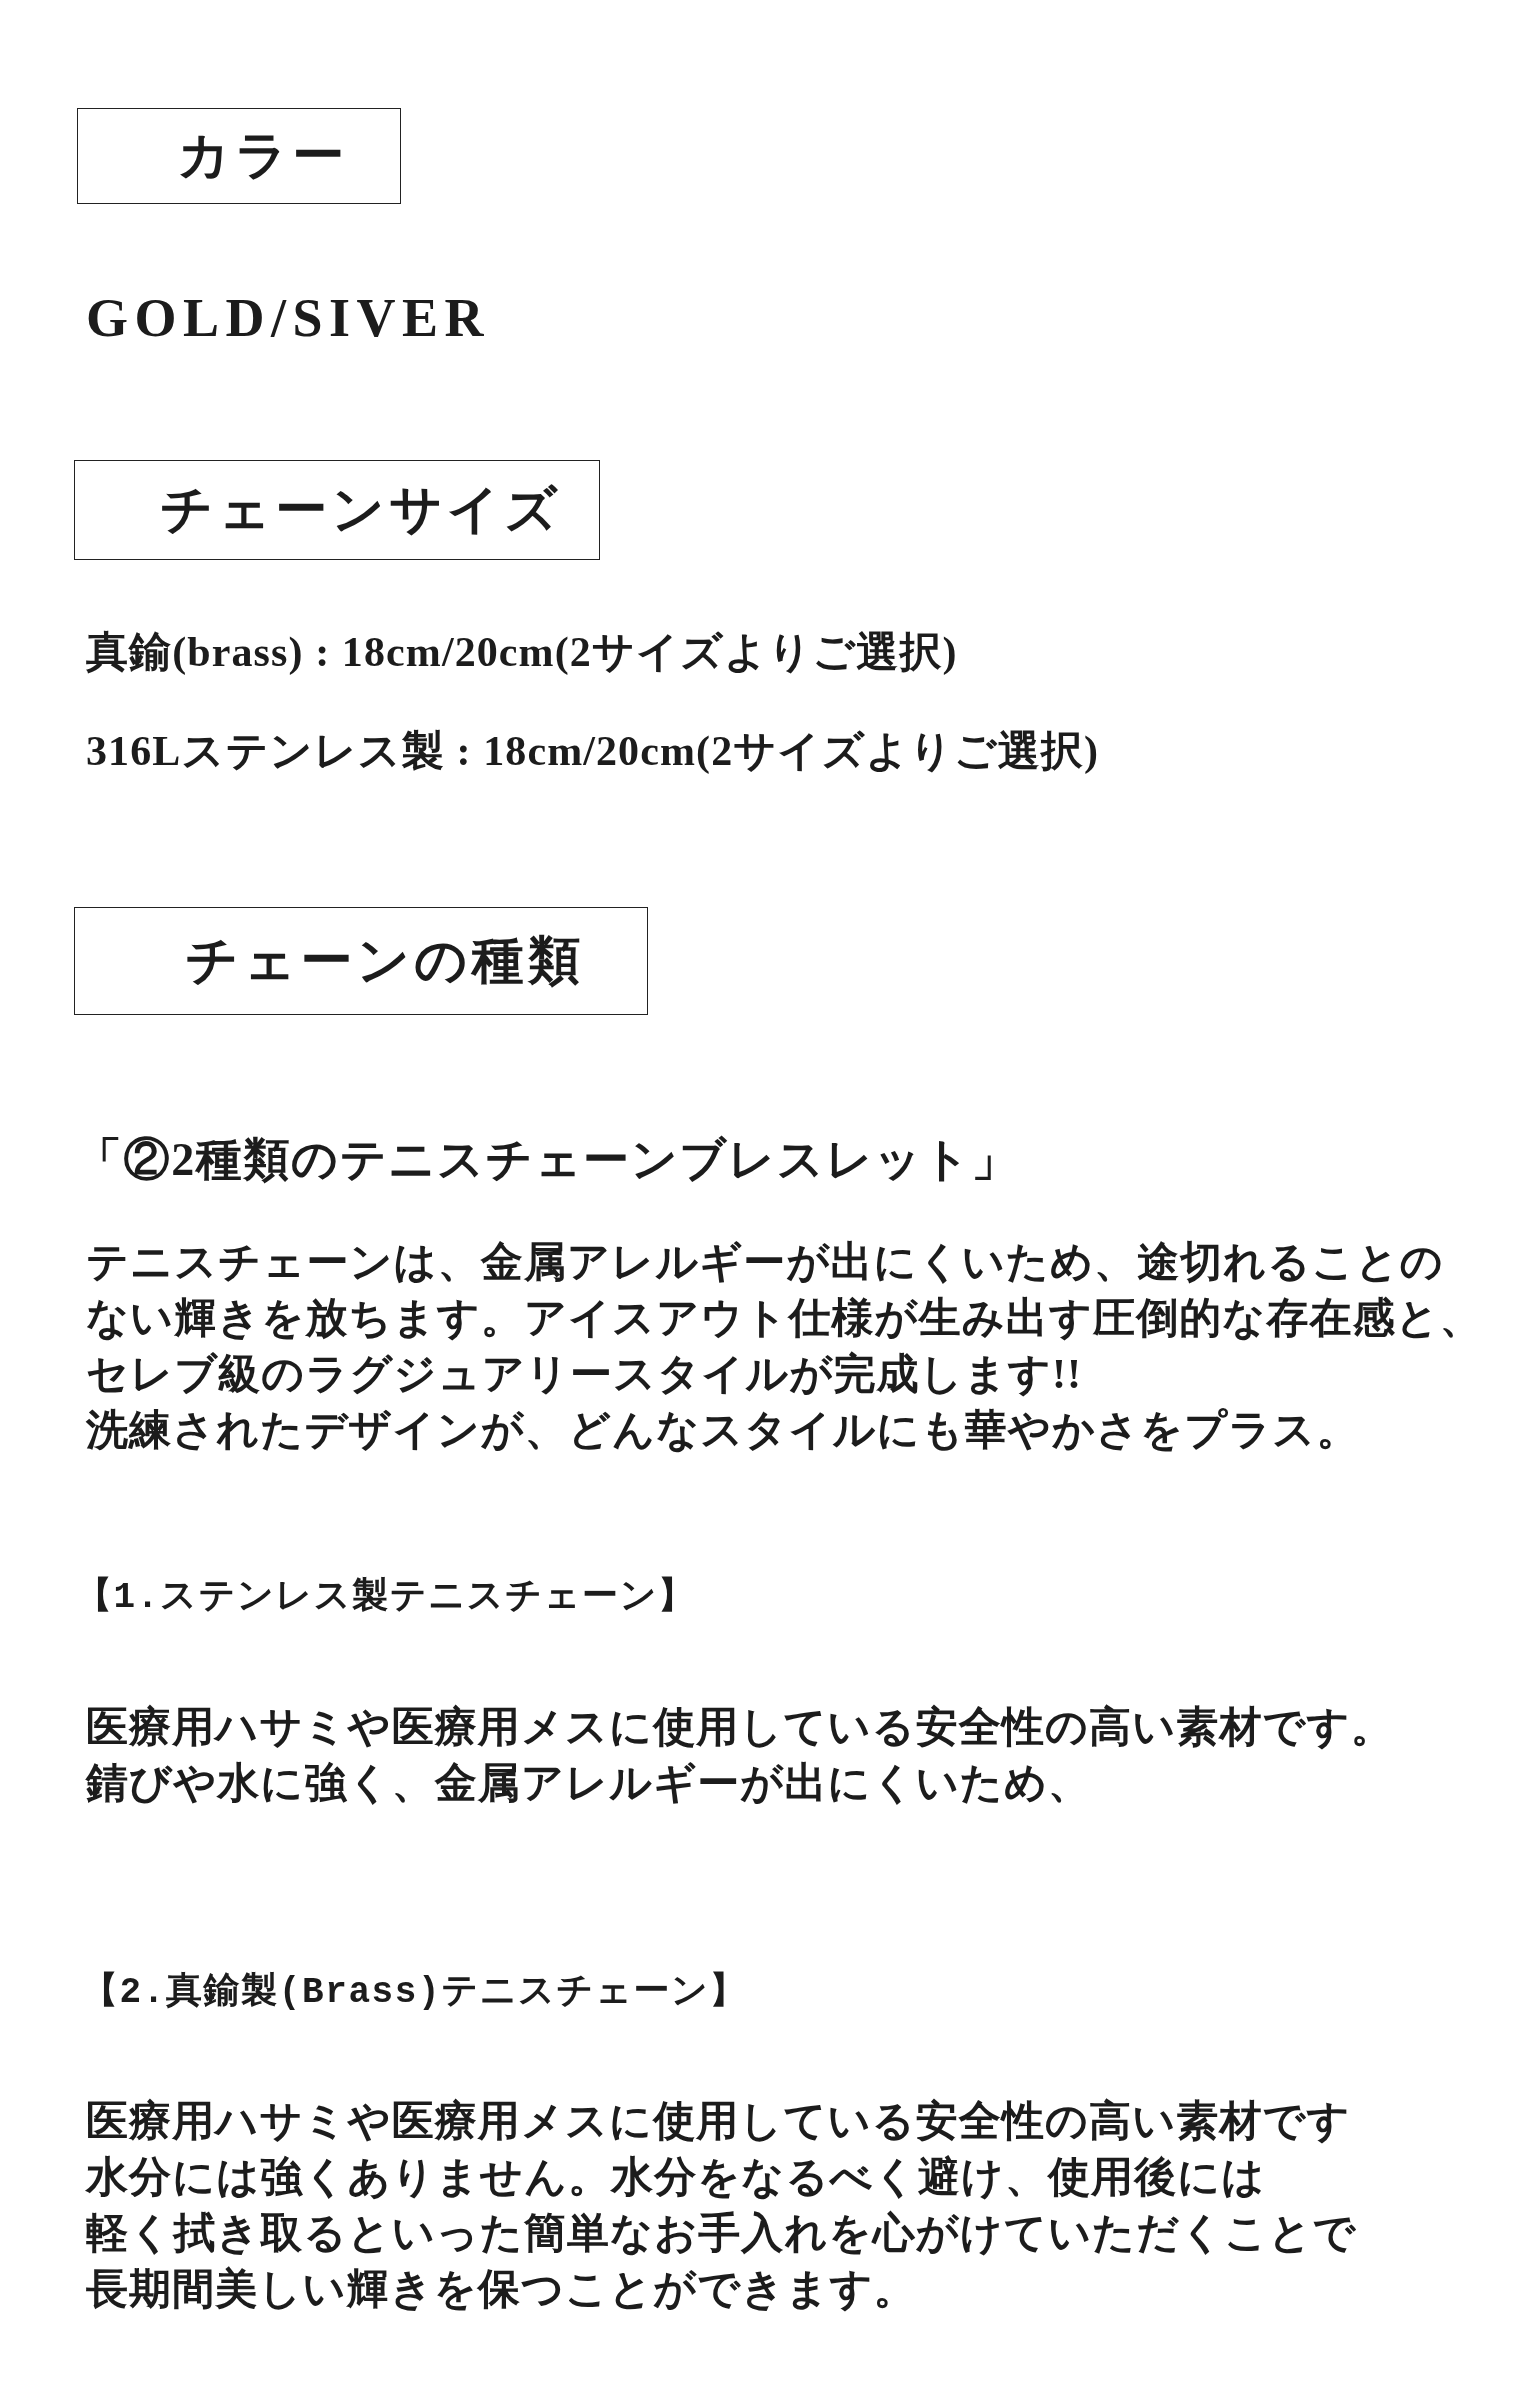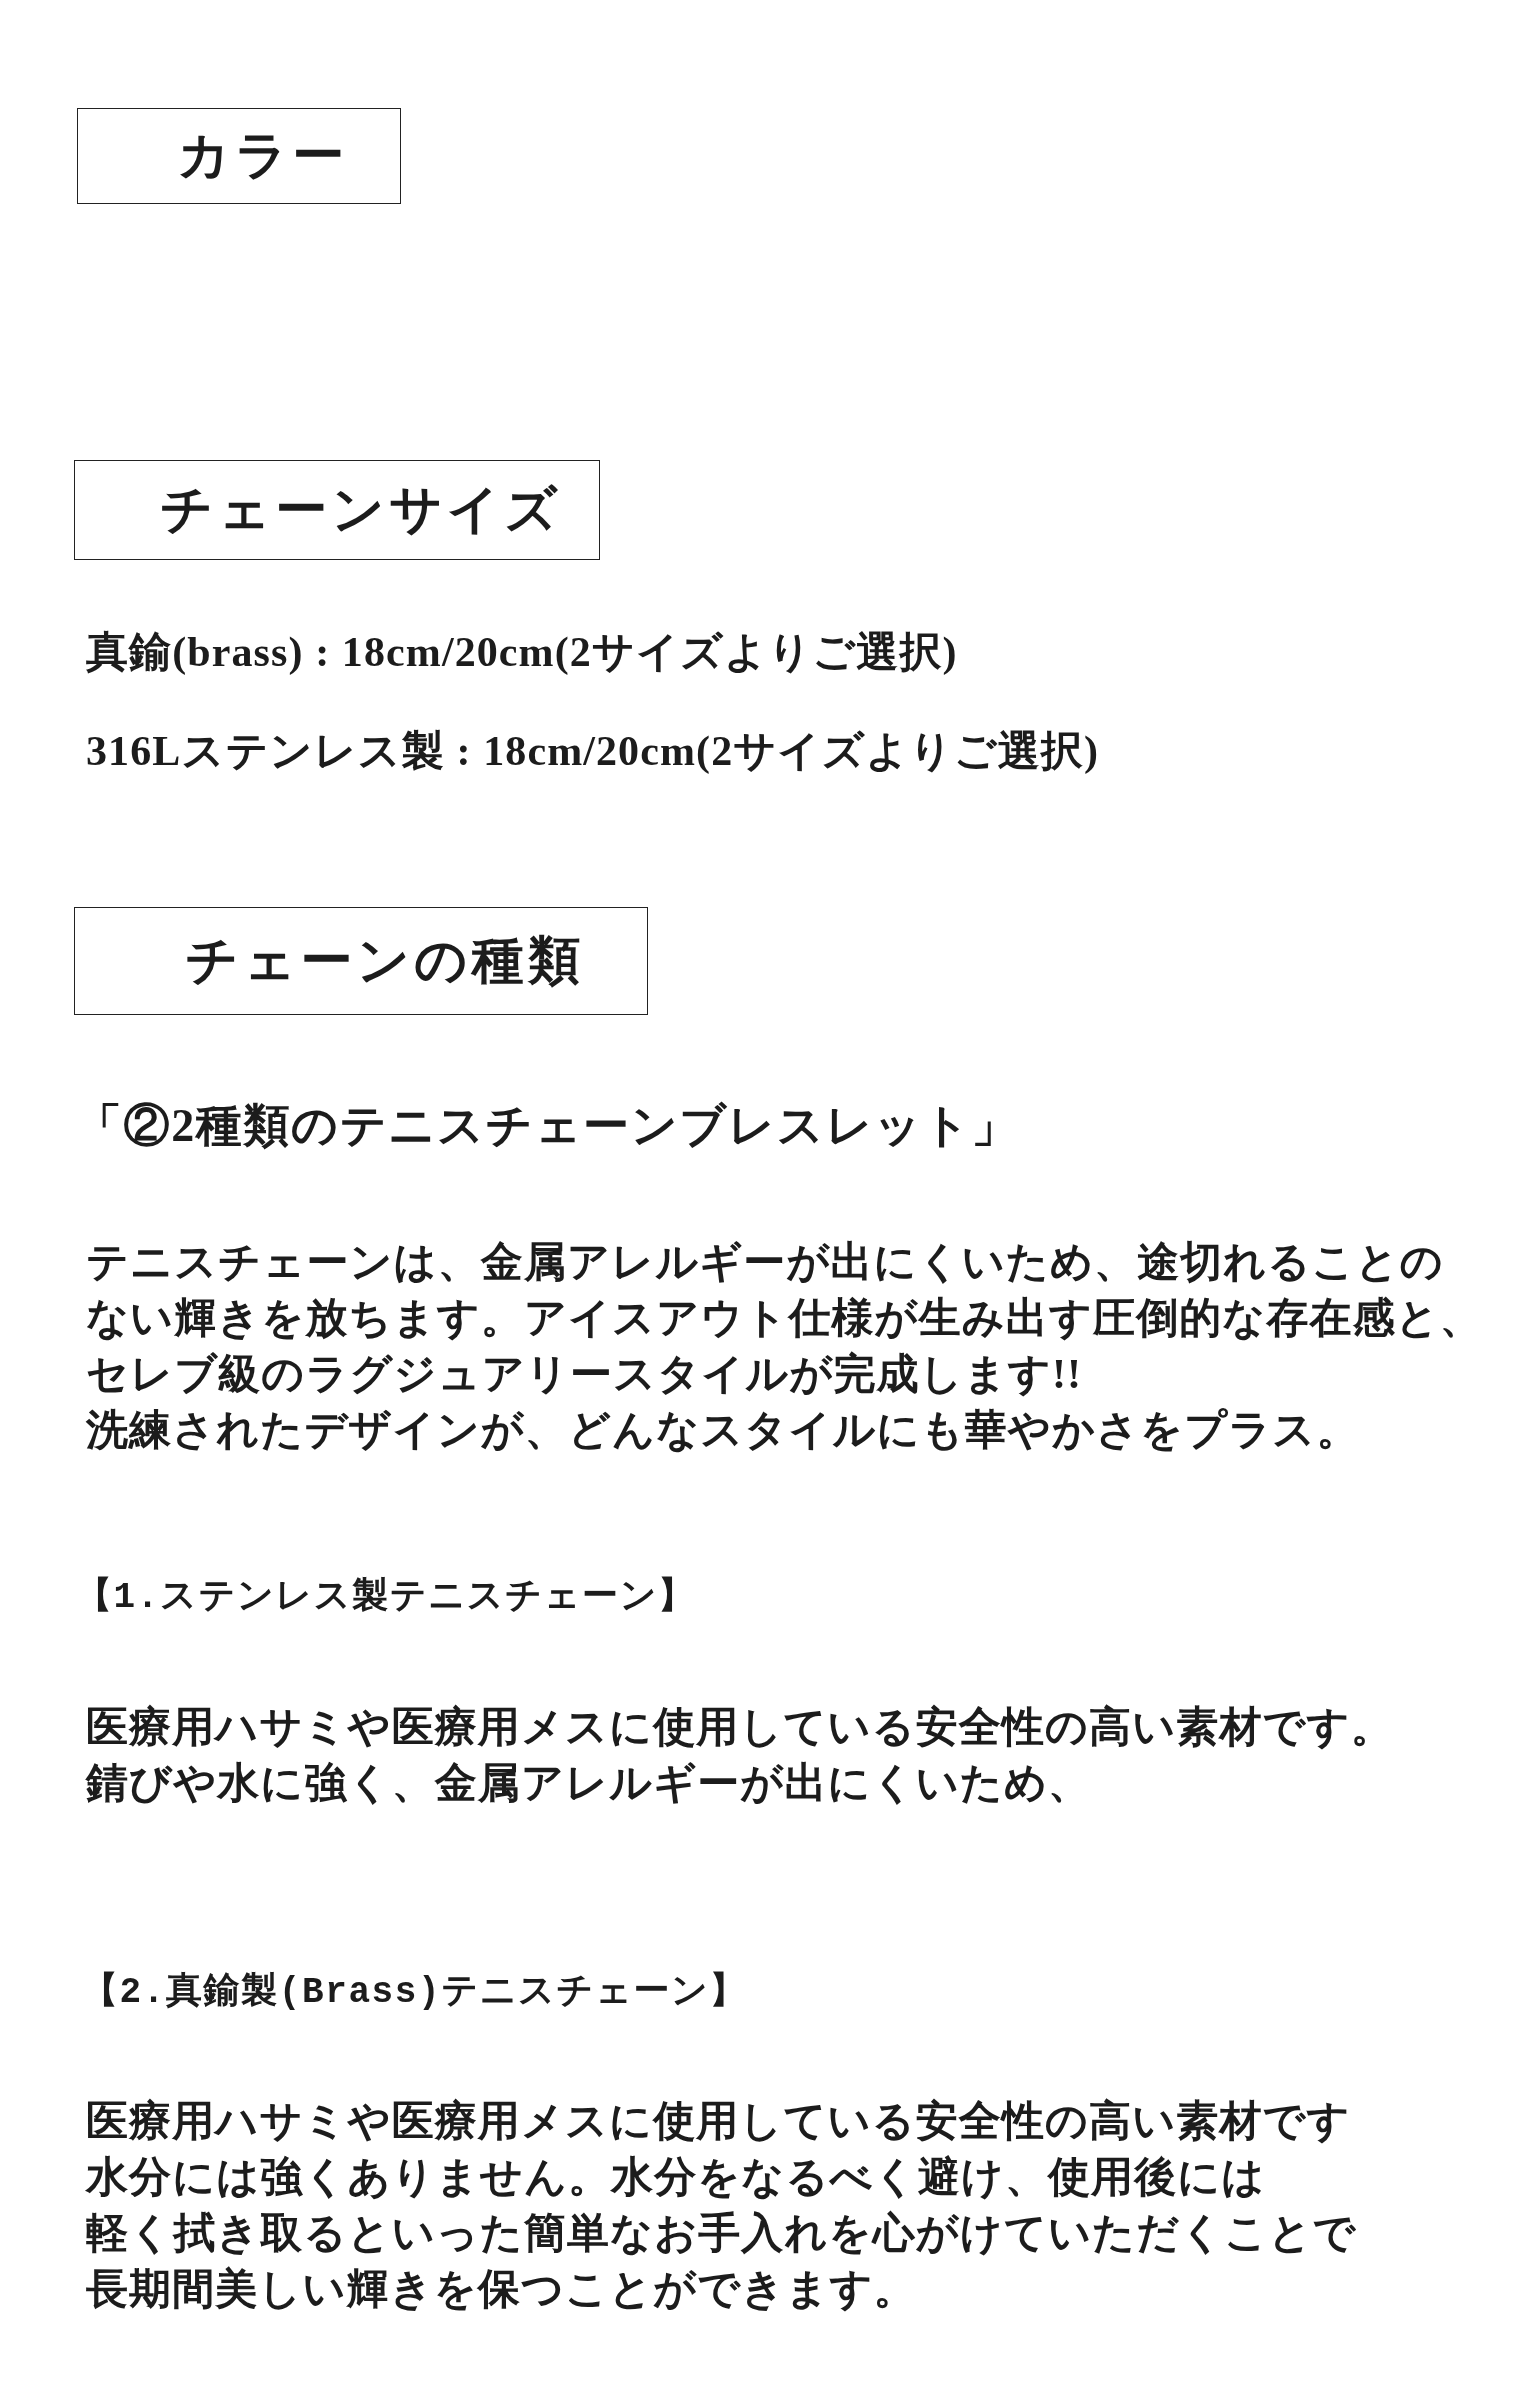--- a/index.html
+++ b/index.html
@@ -39,21 +39,21 @@
     white-space:nowrap;
   }
   .size-line{
     position:absolute;left:86px;
     font-size:42px;line-height:59px;letter-spacing:1.1px;
     white-space:nowrap;
   }
   .size-line-1{top:623px;}
   .size-line-2{top:722px;}
   .quote-heading{
-    position:absolute;left:76px;top:1093px;
+    position:absolute;left:76px;top:1127px;
     font-size:46px;line-height:65px;letter-spacing:1.6px;
     white-space:nowrap;
   }
   .sub-heading{
     position:absolute;
     font-size:36px;line-height:62px;letter-spacing:1.6px;
     white-space:nowrap;
     font-family:Liberation Mono, monospace;
   }
   .sub-heading-1{left:76px;top:1567px;}
@@ -72,20 +72,21 @@
 </style>
 </head>
 <body>
 
 <div class="page">
 
   <div class="label-box box-color">
     <span>カラー</span>
   </div>
 
+  <div class="gold-value">GOLD/SIVER</div>
 
   <div class="label-box box-size">
     <span>チェーンサイズ</span>
   </div>
 
   <div class="size-line size-line-1">真鍮(brass) : 18cm/20cm(2サイズよりご選択)</div>
 
   <div class="size-line size-line-2">316Lステンレス製 : 18cm/20cm(2サイズよりご選択)</div>
 
   <div class="label-box box-type">

